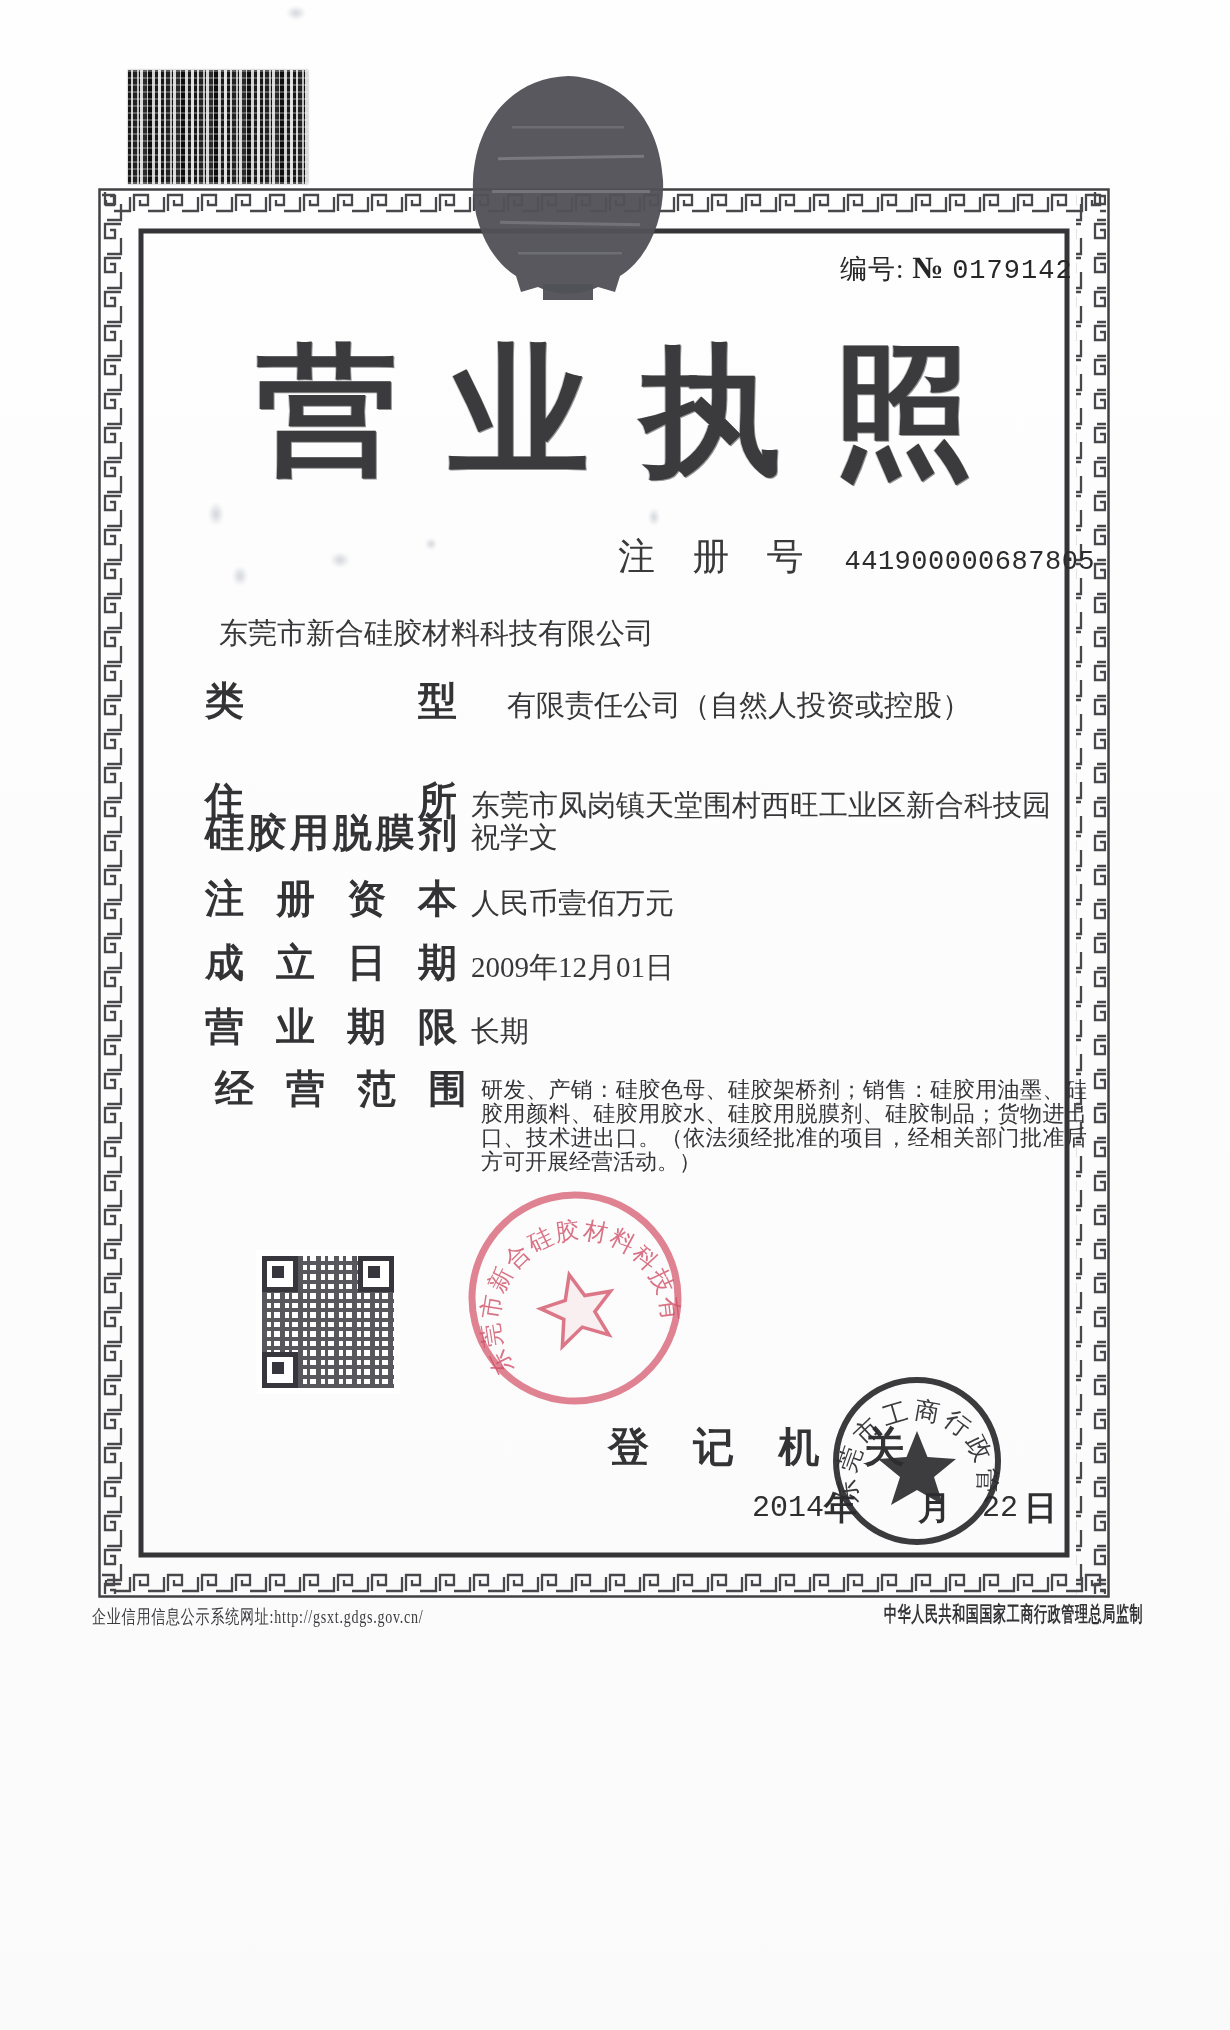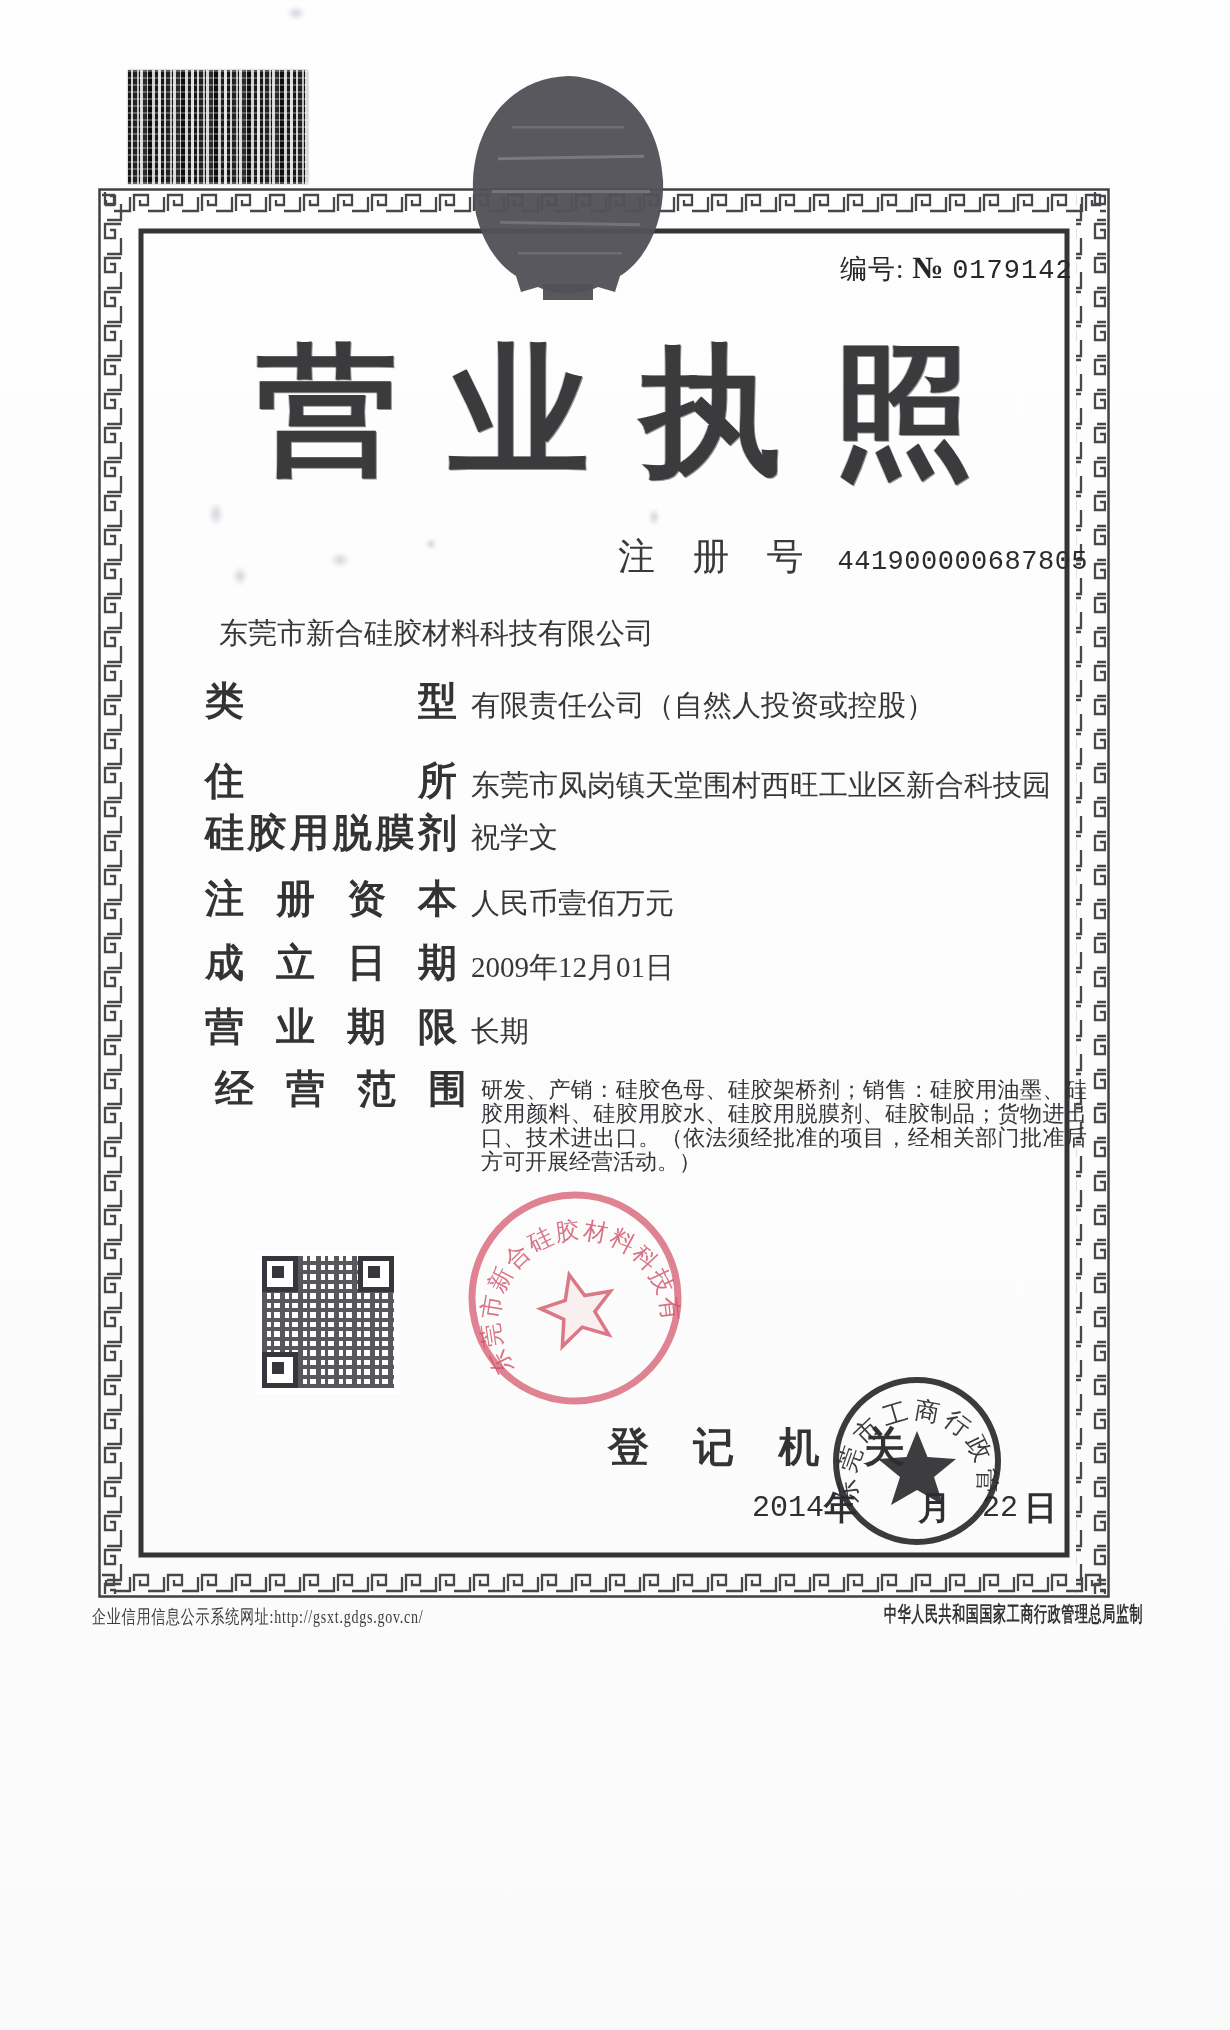--- a/index.html
+++ b/index.html
@@ -29,21 +29,21 @@
   
   .title{
     position:absolute;left:0;top:318px;width:1230px;text-align:center;z-index:4;
     font-family:"Liberation Sans","DejaVu Sans",sans-serif;font-weight:900;
     font-size:140px;letter-spacing:52px;text-indent:52px;color:#3b3b3e;
     text-shadow:1px 1px 0 rgba(60,60,60,.55), -1px 0 0 rgba(90,90,90,.35);
   }
   
   .reg-line{position:absolute;left:618px;top:532px;z-index:4;display:flex;align-items:baseline;}
   .reg-line .lbl{font-size:37px;color:#3a3a3c;letter-spacing:14px;font-weight:500;}
-  .reg-line .num{font-family:"Liberation Mono","DejaVu Sans Mono",monospace;font-size:27px;margin-left:20px;color:#2c2c2e;letter-spacing:0.5px;text-align:right;}
+  .reg-line .num{font-family:"Liberation Mono","DejaVu Sans Mono",monospace;font-size:27px;margin-left:27px;color:#2c2c2e;letter-spacing:0.5px;text-align:right;}
   
   .row{position:absolute;left:205px;display:flex;align-items:flex-start;z-index:4;}
   .row .flabel{
     width:252px;font-size:39px;font-weight:700;color:#333336;
     text-align:justify;text-align-last:justify;line-height:1.1;
     font-family:"Liberation Serif","DejaVu Serif",serif;
   }
   .row .fvalue{margin-left:14px;padding-top:7px;font-size:29px;color:#38383b;line-height:1.25;}
   .row.scope .fvalue{font-size:22px;line-height:24px;width:606px;padding-top:10px;text-align:justify;color:#333338;}
   
@@ -139,25 +139,25 @@
   <div class="title">营业执照</div>
 
   <div class="reg-line">
     <span class="lbl">注 册 号</span>
     <span class="num">441900000687805</span>
   </div>
 
   <div class="row" style="top:608px;">
     <div class="fvalue">东莞市新合硅胶材料科技有限公司</div>
   </div>
-  <div class="row" style="top:680px;">
+  <div class="row" style="top:680px;gap:36px;">
     <div class="flabel">类型</div>
     <div class="fvalue">有限责任公司（自然人投资或控股）</div>
   </div>
-  <div class="row" style="top:760px;">
+  <div class="row" style="top:780px;">
     <div class="flabel">住所</div>
     <div class="fvalue">东莞市凤岗镇天堂围村西旺工业区新合科技园</div>
   </div>
   <div class="row" style="top:812px;">
     <div class="flabel">硅胶用脱膜剂</div>
     <div class="fvalue">祝学文</div>
   </div>
   <div class="row" style="top:878px;">
     <div class="flabel">注册资本</div>
     <div class="fvalue">人民币壹佰万元</div>

